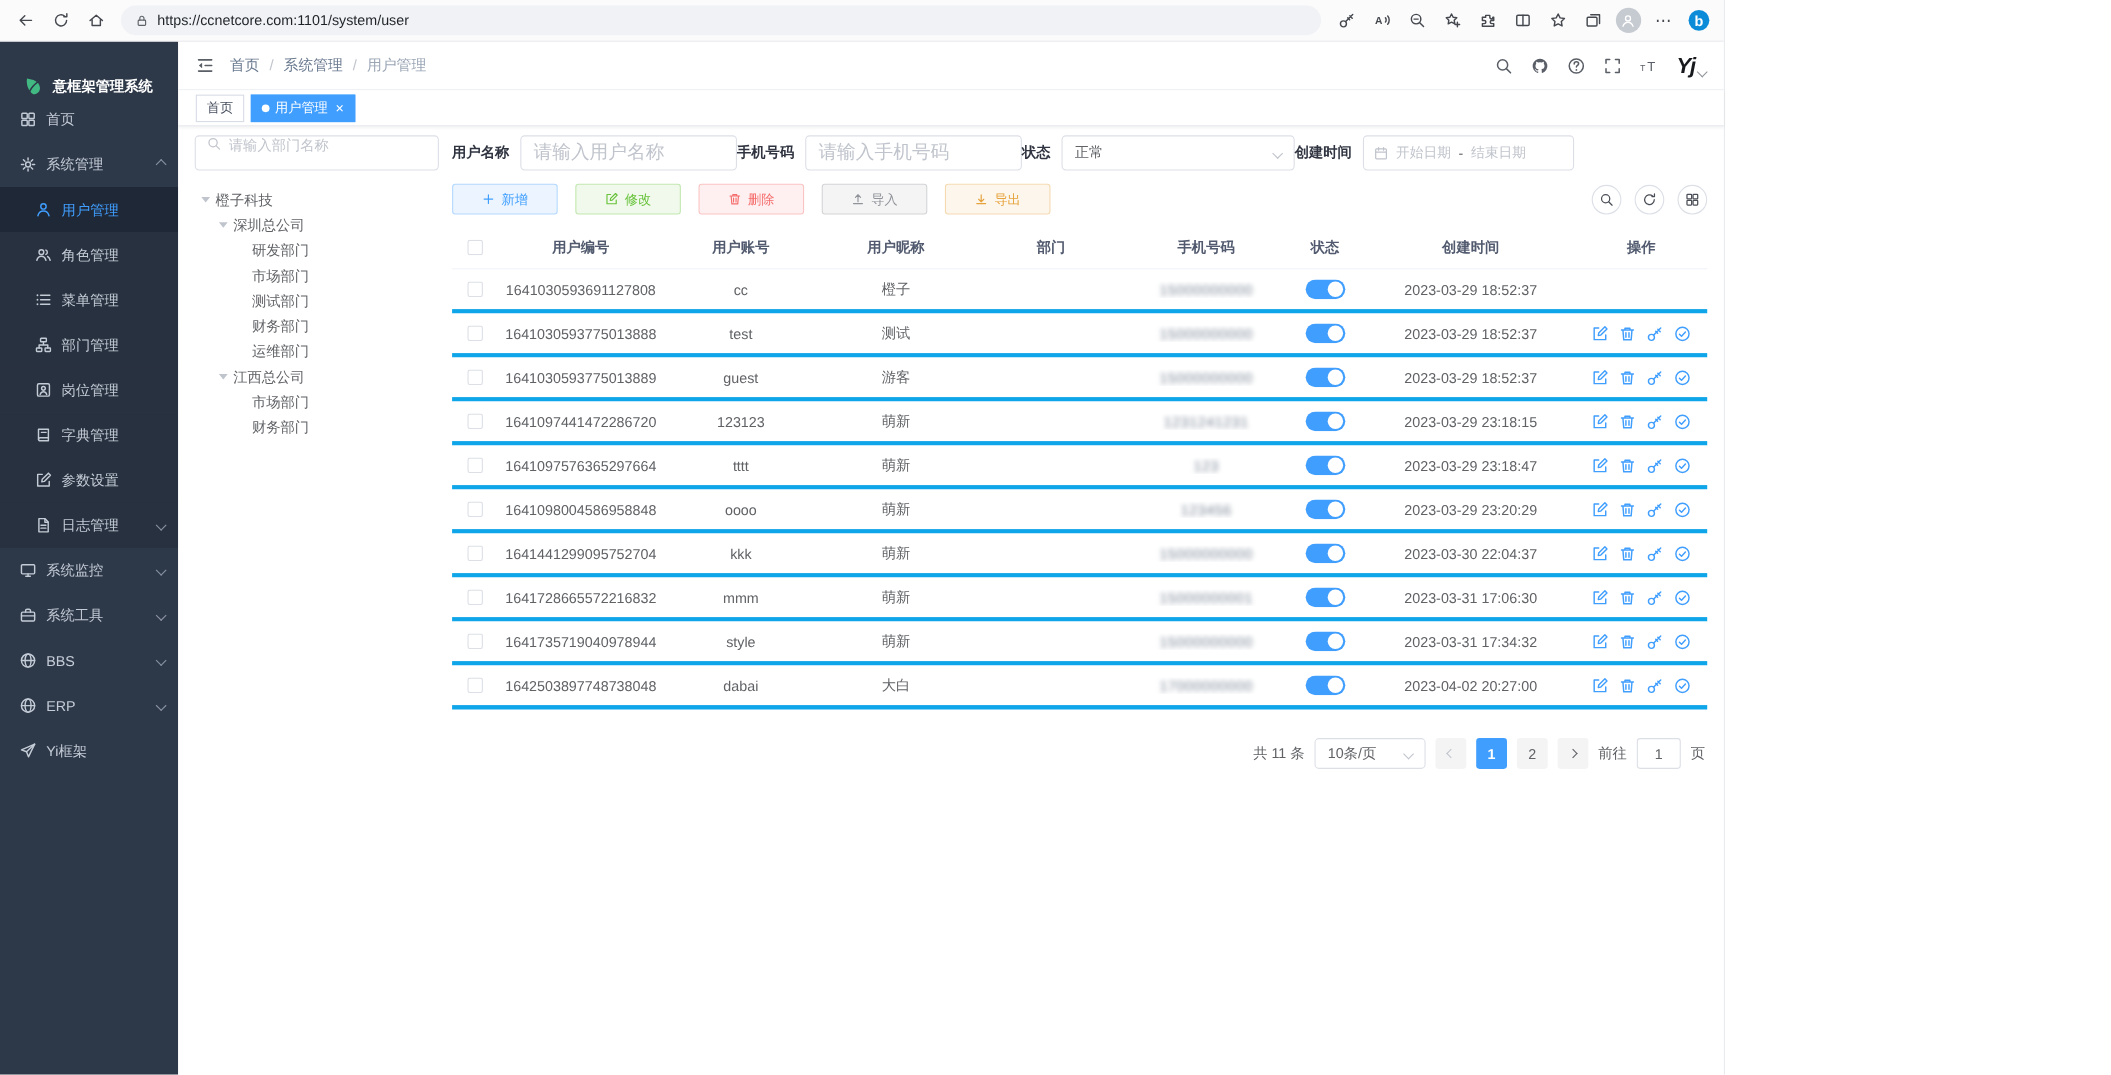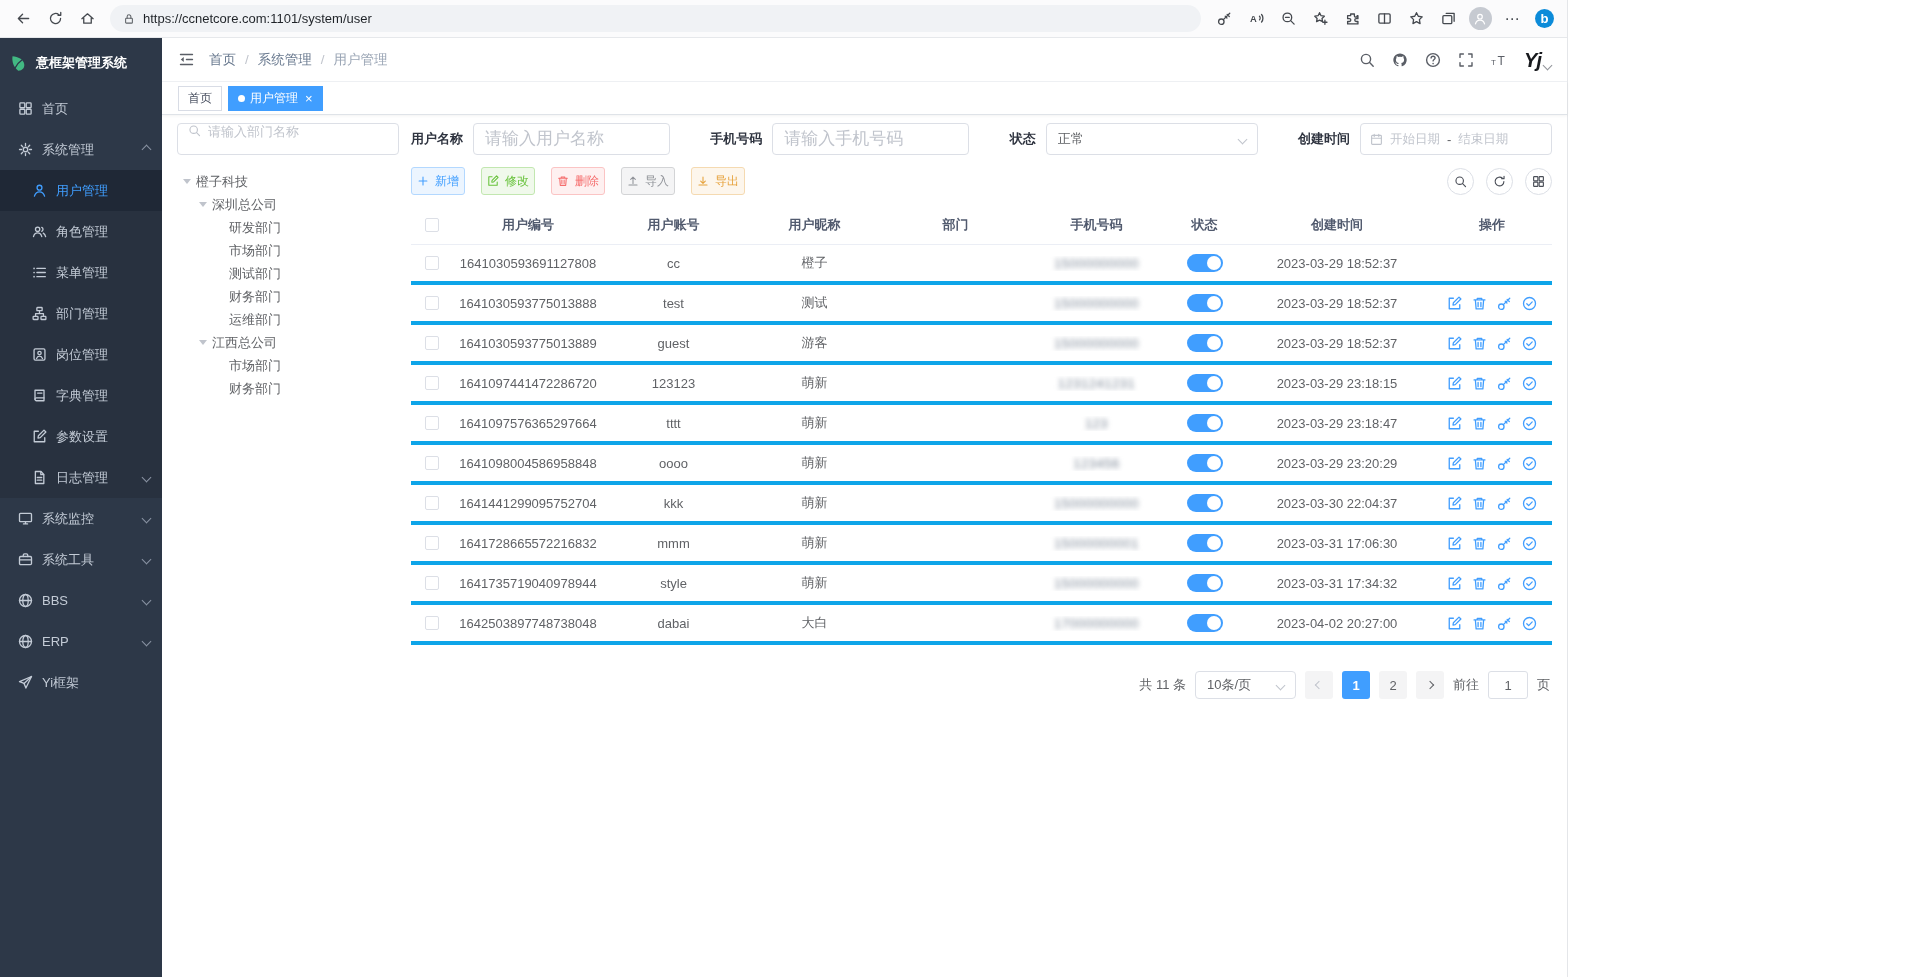--- a/index.html
+++ b/index.html
@@ -15,21 +15,21 @@
 .url-pill .ic{font-size:12px;color:#5f6368}
 .url-text{font-size:13px;color:#1f2328;white-space:nowrap;overflow:hidden}
 .avatar-circ{width:23px;height:23px;border-radius:50%;background:#c6cad1;display:flex;align-items:center;justify-content:center;color:#fff}
 .avatar-circ .ic{font-size:14px}
 .dots{font-size:15px;color:#45494f;letter-spacing:0}
 .bing .ic{font-size:21px}
 
 
 .app{flex:1 1 auto;display:flex;min-height:0}
 .sidebar{width:162px;flex:0 0 162px;background:#2d3848;display:flex;flex-direction:column;overflow:hidden}
-.logo{height:50px;flex:0 0 50px;display:flex;align-items:center;gap:8px;padding:0 8px;color:#fff;font-weight:700;font-size:13px;white-space:nowrap}
+.logo{height:50px;flex:0 0 50px;display:flex;align-items:flex-end;gap:8px;padding:0 20px;color:#fff;font-weight:700;font-size:13px;white-space:nowrap}
 .logo .ic{font-size:20px}
 .menu-item{height:41px;flex:0 0 41px;display:flex;align-items:center;gap:9px;padding:0 12px 0 18px;font-size:13px;color:#c3cbd6;cursor:pointer;white-space:nowrap}
 .menu-item .ic{font-size:15px;flex:0 0 auto}
 .menu-item.child{padding-left:32px;background:#28313f}
 .menu-item.active{background:#1f2836;color:#409eff}
 .mcaret{margin-left:auto;color:#8a93a3}
 .chev{display:inline-block;width:7px;height:7px;border-right:1.4px solid currentColor;border-bottom:1.4px solid currentColor;flex:0 0 auto}
 .chev.down{transform:rotate(45deg)}
 .chev.up{transform:rotate(-135deg)}
 .chev.left{transform:rotate(135deg)}
@@ -59,21 +59,21 @@
 .dept-panel{width:222px;flex:0 0 222px}
 .search-box{height:32px;border:1px solid #dcdfe6;border-radius:4px;display:flex;align-items:flex-start;gap:7px;padding:0 10px;color:#c0c4cc;cursor:text;background:#fff}
 .search-box .ic{font-size:13px}
 .search-box input{border:none;outline:none;flex:1;font-size:13px;min-width:0;background:transparent;font-family:inherit;color:#606266}
 .search-box input::placeholder{color:#c0c4cc}
 .tree{margin-top:15px}
 .tree-node{height:23px;display:flex;align-items:center;font-size:13px;color:#606266;cursor:pointer;white-space:nowrap}
 .tri{width:0;height:0;border-left:4.5px solid transparent;border-right:4.5px solid transparent;border-top:5.5px solid #c0c4cc;margin-right:5px;flex:0 0 auto}
 
 .right-panel{flex:1 1 auto;min-width:0;display:flex;flex-direction:column}
-.filter-row{display:flex;align-items:center;justify-content:space-between;gap:0}
+.filter-row{display:flex;align-items:center;justify-content:flex-start;gap:0}
 .f-group{display:flex;align-items:center;gap:10px;white-space:nowrap}
 .f-label{font-weight:700;color:#2f3440;font-size:13px}
 .f-input{height:32px;border:1px solid #dcdfe6;border-radius:4px;display:flex;align-items:center;padding:0 11px;background:#fff;cursor:text}
 .f-input input{border:none;outline:none;font-size:17px;width:100%;background:transparent;font-family:inherit;color:#606266}
 .f-input input::placeholder{color:#c0c4cc}
 .w-197{width:197px}
 .select{height:32px;border:1px solid #dcdfe6;border-radius:4px;display:flex;align-items:center;justify-content:space-between;padding:0 11px;background:#fff;color:#606266;cursor:pointer;font-size:13px}
 .select .chev{color:#c0c4cc}
 .w-212{width:212px}
 .daterange{height:32px;width:192px;border:1px solid #dcdfe6;border-radius:4px;display:flex;align-items:center;gap:7px;padding:0 9px;color:#c0c4cc;cursor:pointer;background:#fff}
@@ -81,21 +81,21 @@
 .daterange .ph{font-size:12.5px;white-space:nowrap}
 .daterange .dash{color:#606266}
 
 .btn-row{display:flex;gap:16px;margin-top:14px}
 .btn{display:inline-flex;align-items:center;gap:6px;height:32px;padding:0 15px;border-radius:4px;border:1px solid transparent;font-size:13px;cursor:pointer;font-family:inherit;background:#fff}
 .b-ic{display:flex}
 .btn .ic{font-size:12px}
 .btn.primary{background:#409eff;color:#fff}
 .btn.plain{border-color:#dcdfe6;color:#606266}
 .toolbar{display:flex;align-items:center;gap:16px;margin-top:12px}
-.btn.sm{height:28px;padding:0 5px;font-size:12px;border-radius:3px}
+.btn.sm{height:28px;padding:0 26px;font-size:12px;border-radius:3px}
 .btn.b-blue{background:#ecf5ff;border-color:#b3d8ff;color:#409eff}
 .btn.b-green{background:#f0f9eb;border-color:#c2e7b0;color:#67c23a}
 .btn.b-red{background:#fef0f0;border-color:#fbc4c4;color:#f56c6c}
 .btn.b-gray{background:#f4f4f5;border-color:#d3d4d6;color:#909399}
 .btn.b-orange{background:#fdf6ec;border-color:#f5dab1;color:#e6a23c}
 .toolbar-right{margin-left:auto;display:flex;align-items:center;gap:12px}
 .circle-btn{width:27px;height:27px;border-radius:50%;border:1px solid #dcdfe6;display:flex;align-items:center;justify-content:center;color:#4a4e57;cursor:pointer;font-size:13px;background:#fff}
 
 .table{margin-top:10px}
 .thead{display:flex;align-items:center;height:40px;background:#fff;border-bottom:1px solid #ebeef5}

